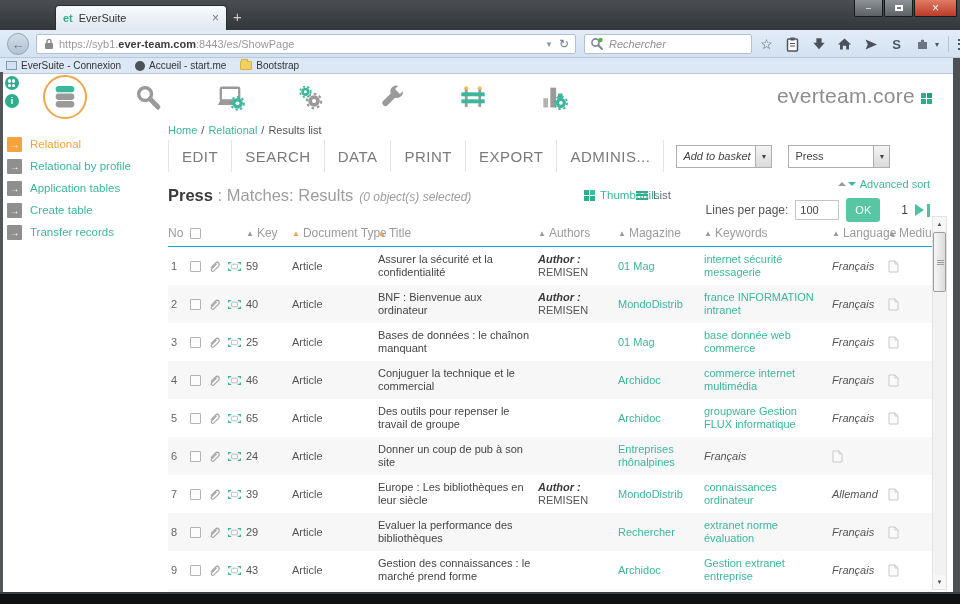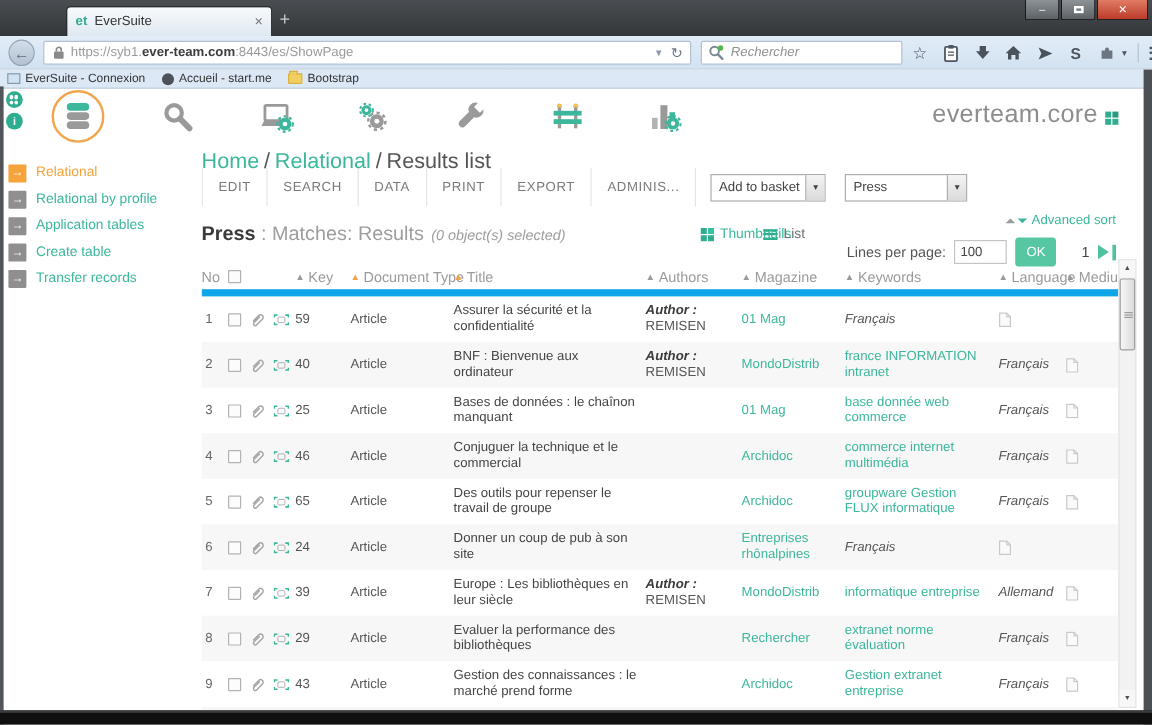--- a/index.html
+++ b/index.html
@@ -81,25 +81,25 @@
   .sidebar{ position:absolute; left:7px; top:133px; width:158px; }
   .side-item{ display:flex; align-items:center; gap:8px; height:22px; cursor:default;}
   .side-arrow{ width:15px; height:15px; background:#8f8f8f; color:#fff; font-size:10px;
     display:flex; align-items:center; justify-content:center; border-radius:1px;}
   .side-label{ font-size:11.5px; color:#3cb79c; }
   .side-item.active .side-arrow{ background:#f5a43c; }
   .side-item.active .side-label{ color:#f5a43c; }
 
   
   .main{ position:absolute; left:168px; top:120px; width:764px; bottom:12px; overflow:hidden;}
-  .breadcrumb{ height:20px; padding-top:4px; font-size:18px; color:#555;}
+  .breadcrumb{ height:20px; padding-top:4px; font-size:11px; color:#555;}
   .breadcrumb .crumb-link{ color:#3cb79c; }
   .breadcrumb .sep{ color:#555; margin:0 4px;}
   .menubar{ height:32px; display:flex; align-items:stretch; }
-  .menu-item{ display:flex; align-items:center; padding:0 13px; font-size:11px; color:#7a7a7a;
+  .menu-item{ display:flex; align-items:center; padding:0 13px; font-size:15px; color:#7a7a7a;
     letter-spacing:.5px; border-right:1px solid #e4e4e4; }
   .menu-item:first-child{ border-left:1px solid #e4e4e4; }
   .sel{ align-self:center; margin-left:12px; width:88px; height:23px; border:1px solid #aeaeae;
     background:#fff; display:flex; align-items:center; font-size:11px; color:#444; position:relative;
     padding-left:6px; }
   .sel .sel-btn{ position:absolute; right:0; top:0; width:16px; height:21px;
     background:linear-gradient(#f4f4f4,#dadada); border-left:1px solid #aeaeae;
     display:flex; align-items:center; justify-content:center; font-size:7px; color:#444;}
 
   .titlerow{ height:42px; position:relative; margin-top:6px;}
@@ -124,21 +124,21 @@
     padding-left:4px; font-family:"Liberation Sans",sans-serif; outline:none;}
   .okbtn{ width:34px; height:24px; background:#57c6a2; color:#fff; border:none; border-radius:3px;
     font-size:11px; font-family:"Liberation Sans",sans-serif;}
   .pager{ display:flex; align-items:center; gap:3px; margin-left:14px; font-size:12px; color:#444;}
   .pg-next{ width:0; height:0; border-top:6px solid transparent; border-bottom:6px solid transparent;
     border-left:9px solid #4cc2a0; margin-left:4px;}
   .pg-bar{ width:3px; height:13px; background:#4cc2a0;}
 
   
   .tgrid{ display:grid; grid-template-columns:22px 18px 20px 18px 46px 86px 160px 80px 86px 128px 56px 40px; }
-  .thead{ height:27px; align-items:center; border-bottom:6px solid #0ea5e9; }
+  .thead{ height:27px; align-items:center; border-bottom:1px solid #0ea5e9; }
   .th{ font-size:12px; color:#9b9b9b; display:flex; align-items:center; white-space:nowrap;}
   .sort{ font-size:8px; margin-right:3px; color:#9a9a9a;}
   .sort.orange{ color:#f0a24b; }
   .checkbox{ width:11px; height:11px; border:1px solid #b3b3b3; background:#fcfcfc; border-radius:1px; display:inline-block;}
   .trow{ min-height:27px; }
   .trow.alt{ background:#f7f7f7; }
   .c{ padding:6px 5px 6px 0; font-size:11px; line-height:13px; color:#555;
     display:flex; align-items:center; }
   .c-no{ padding-left:3px; color:#666;}
   .c-title{ color:#454545;}
@@ -372,21 +372,21 @@
 
     <div class="menubar">
       <span id="menu-items" style="display:flex;">
           <div class="menu-item">EDIT</div>
           <div class="menu-item">SEARCH</div>
           <div class="menu-item">DATA</div>
           <div class="menu-item">PRINT</div>
           <div class="menu-item">EXPORT</div>
           <div class="menu-item">ADMINIS...</div>
         </span>
-      <div class="sel" style="width:96px;">
+      <div class="sel" style="width:96px;font-style:italic;">
         <span>Add to basket</span>
         <span class="sel-btn">▼</span>
       </div>
       <div class="sel" style="width:102px;margin-left:16px;">
         <span>Press</span>
         <span class="sel-btn">▼</span>
       </div>
     </div>
 
     <div class="titlerow">
@@ -482,20 +482,21 @@
             </svg>
       </div>
       <div class="c c-key">59</div>
       <div class="c c-type">Article</div>
       <div class="c c-title">Assurer la sécurité et la confidentialité</div>
       <div class="c c-auth">
             <span class="auth-label">Author :</span>
             <span class="auth-name">REMISEN</span>
           </div>
       <div class="c c-mag">01 Mag</div>
+      <div class="c c-kw">internet sécurité messagerie</div>
       <div class="c c-lang">Français</div>
       <div class="c">
         <svg width="11" height="13" viewBox="0 0 11 13">
               <path d="M1 1 h6 l3 3 v8 H1 Z" fill="#fafafa" stroke="#c9c9c9"></path>
               <path d="M7 1 v3 h3" fill="none" stroke="#c9c9c9"></path>
             </svg>
       </div>
     </div>
         <div class="tgrid trow alt">
       <div class="c c-no">2</div>
@@ -678,21 +679,21 @@
             </svg>
       </div>
       <div class="c c-key">39</div>
       <div class="c c-type">Article</div>
       <div class="c c-title">Europe : Les bibliothèques en leur siècle</div>
       <div class="c c-auth">
             <span class="auth-label">Author :</span>
             <span class="auth-name">REMISEN</span>
           </div>
       <div class="c c-mag">MondoDistrib</div>
-      <div class="c c-kw">informatique entreprise</div>
+      <div class="c c-kw">connaissances ordinateur</div>
       <div class="c c-lang">Allemand</div>
       <div class="c">
         <svg width="11" height="13" viewBox="0 0 11 13">
               <path d="M1 1 h6 l3 3 v8 H1 Z" fill="#fafafa" stroke="#c9c9c9"></path>
               <path d="M7 1 v3 h3" fill="none" stroke="#c9c9c9"></path>
             </svg>
       </div>
     </div>
         <div class="tgrid trow alt">
       <div class="c c-no">8</div>

